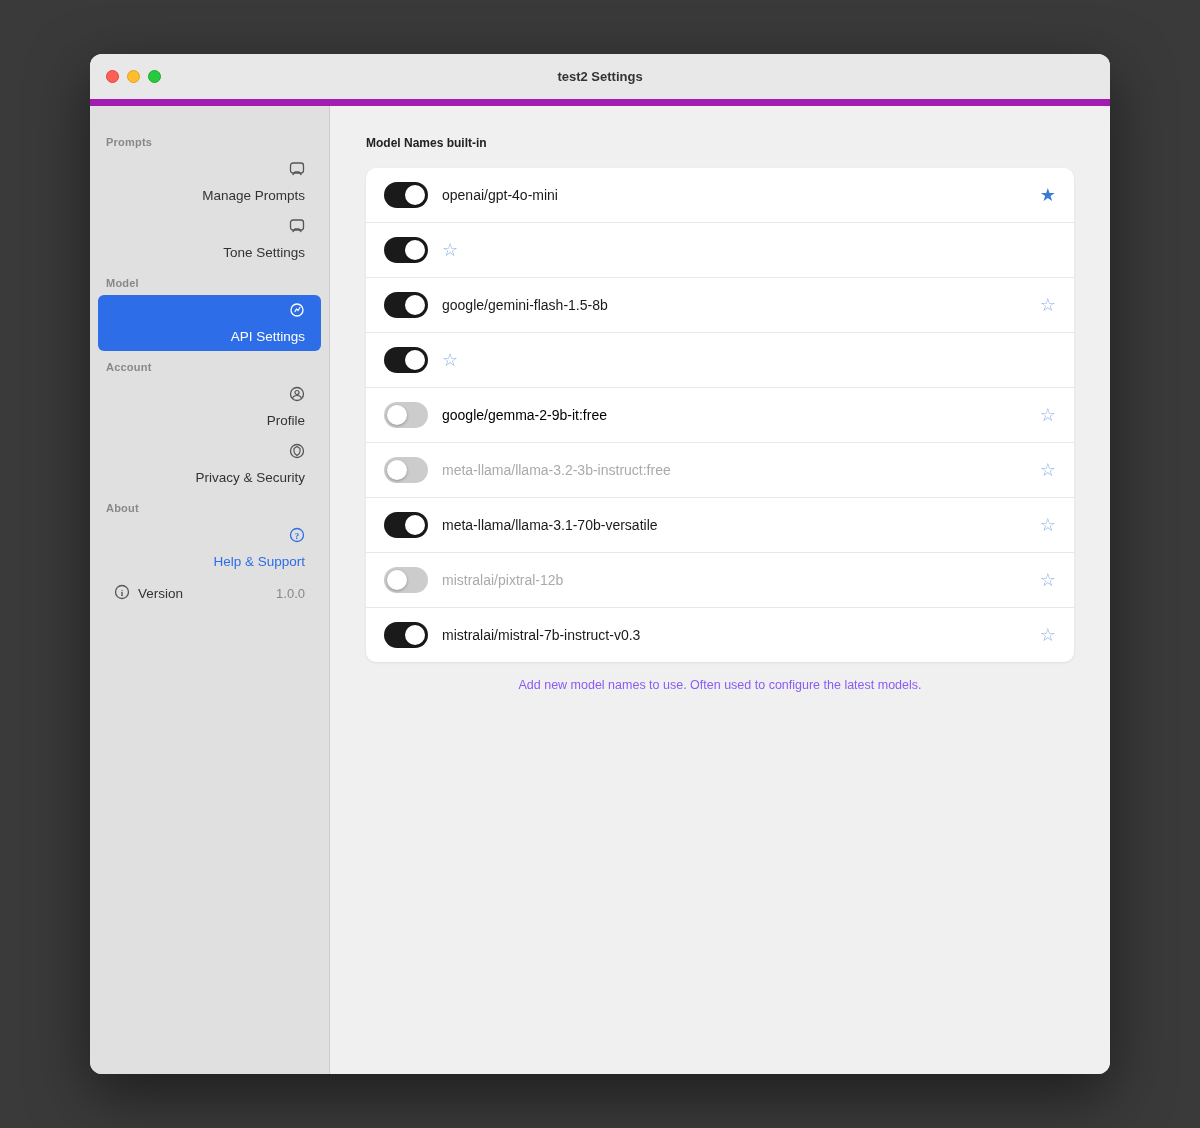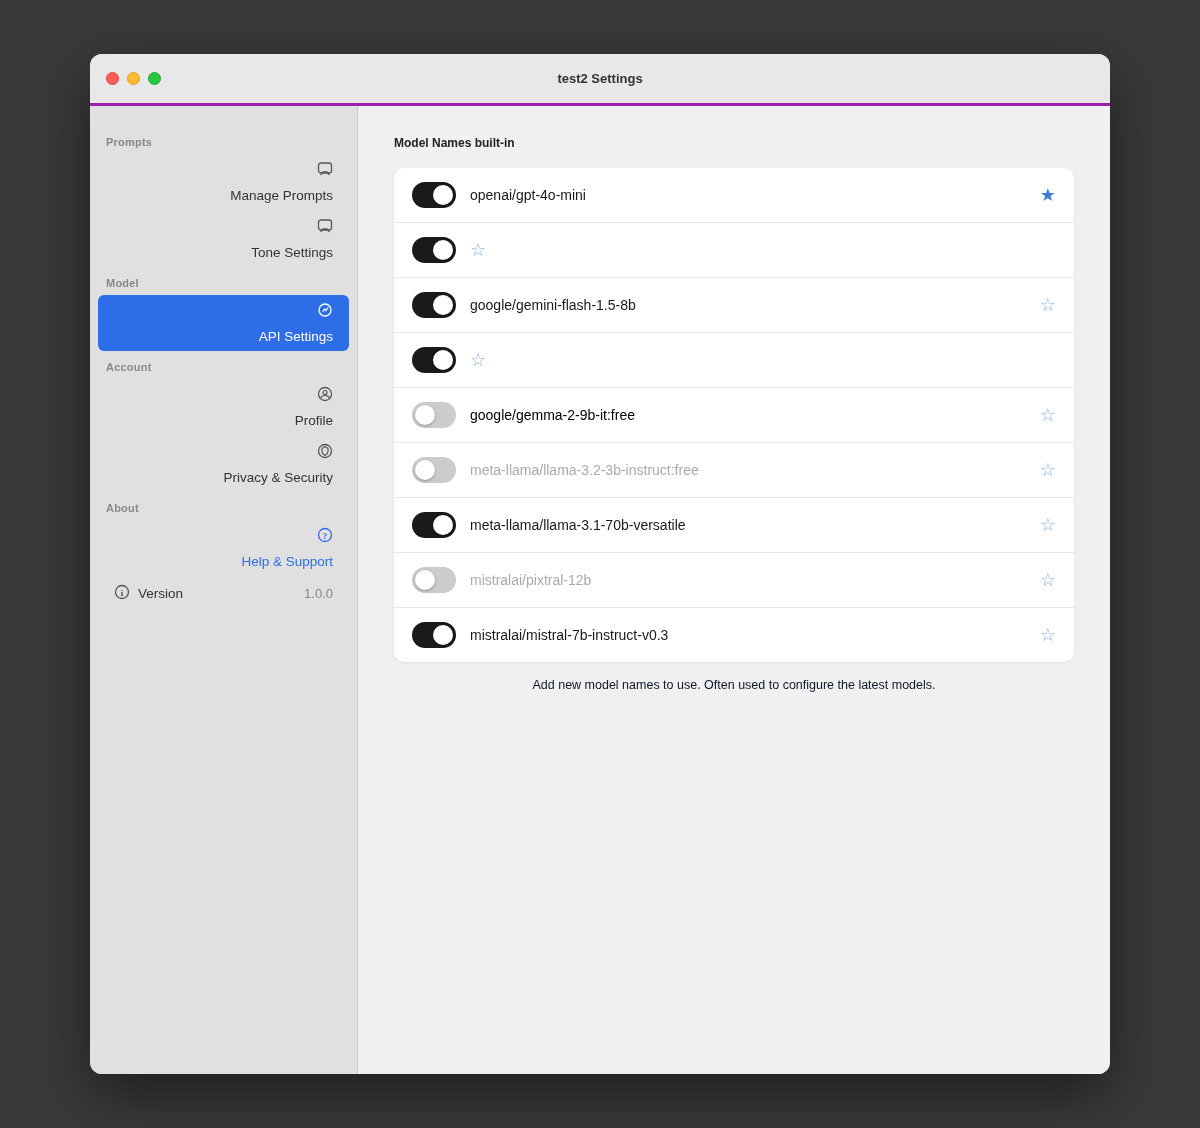--- a/index.html
+++ b/index.html
@@ -23,21 +23,21 @@
       display: flex;
       flex-direction: column;
     }
 
     .titlebar {
       display: flex;
       align-items: center;
       justify-content: center;
       height: 52px;
       background: #e8e8e8;
-      border-bottom: 3px solid #a21caf;
+      border-bottom: 7px solid #a21caf;
       position: relative;
       flex-shrink: 0;
     }
 
     .traffic-lights {
       position: absolute;
       left: 16px;
       display: flex;
       gap: 8px;
       align-items: center;
@@ -59,21 +59,21 @@
       font-weight: 600;
       color: #333;
     }
 
     .content-area {
       display: flex;
       flex: 1;
     }
 
     .sidebar {
-      width: 268px;
+      width: 240px;
       background: #e0e0e0;
       padding: 20px 0;
       flex-shrink: 0;
       border-right: 1px solid #ccc;
     }
 
     .sidebar-section-label {
       font-size: 11px;
       font-weight: 600;
       color: #888;
@@ -223,21 +223,21 @@
     .toggle-track.on .toggle-thumb {
       left: 21px;
     }
 
     .toggle-track.off .toggle-thumb {
       left: 3px;
     }
 
     .hint-text {
       font-size: 12.5px;
-      color: #0f172a;
+      color: #8b5cf6;
       text-align: center;
       margin-top: 16px;
     }
   </style>
 </head>
 <body>
 
 <div class="window">
 
   <div class="titlebar">

